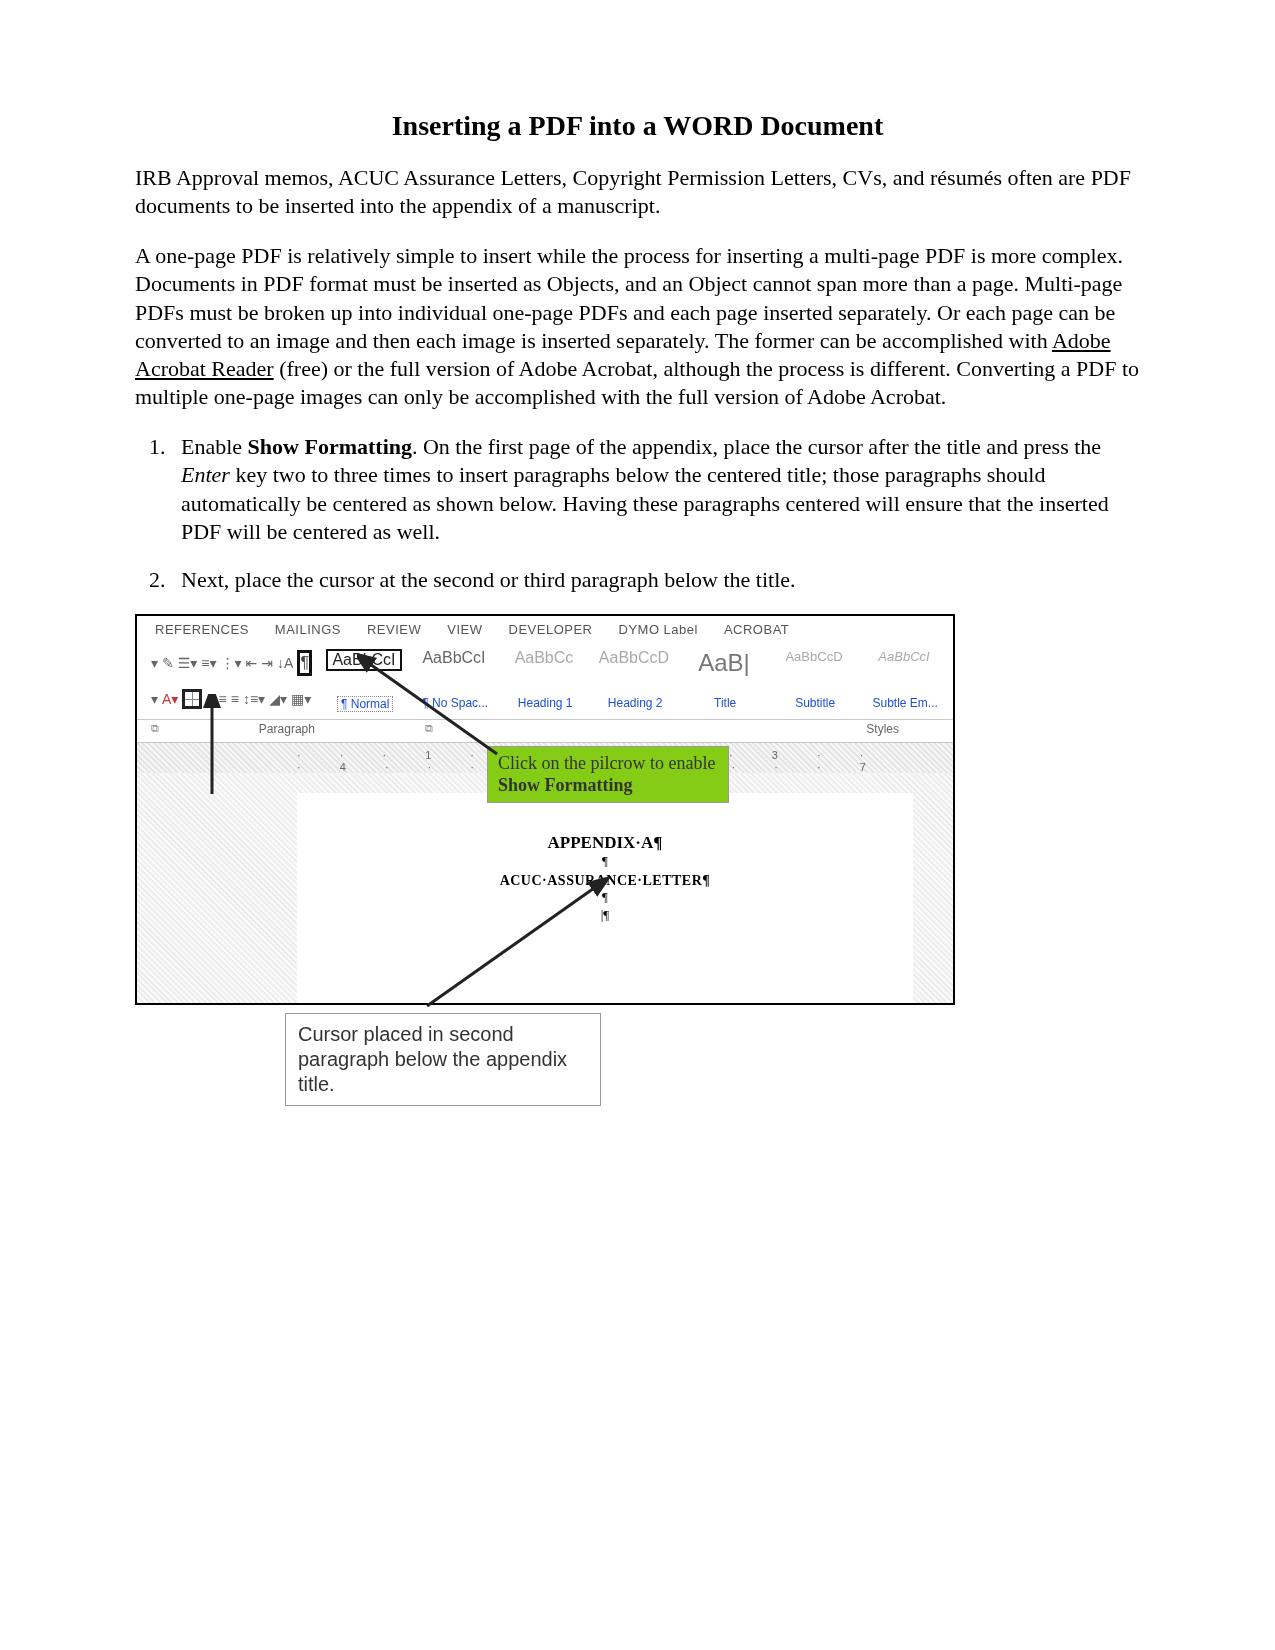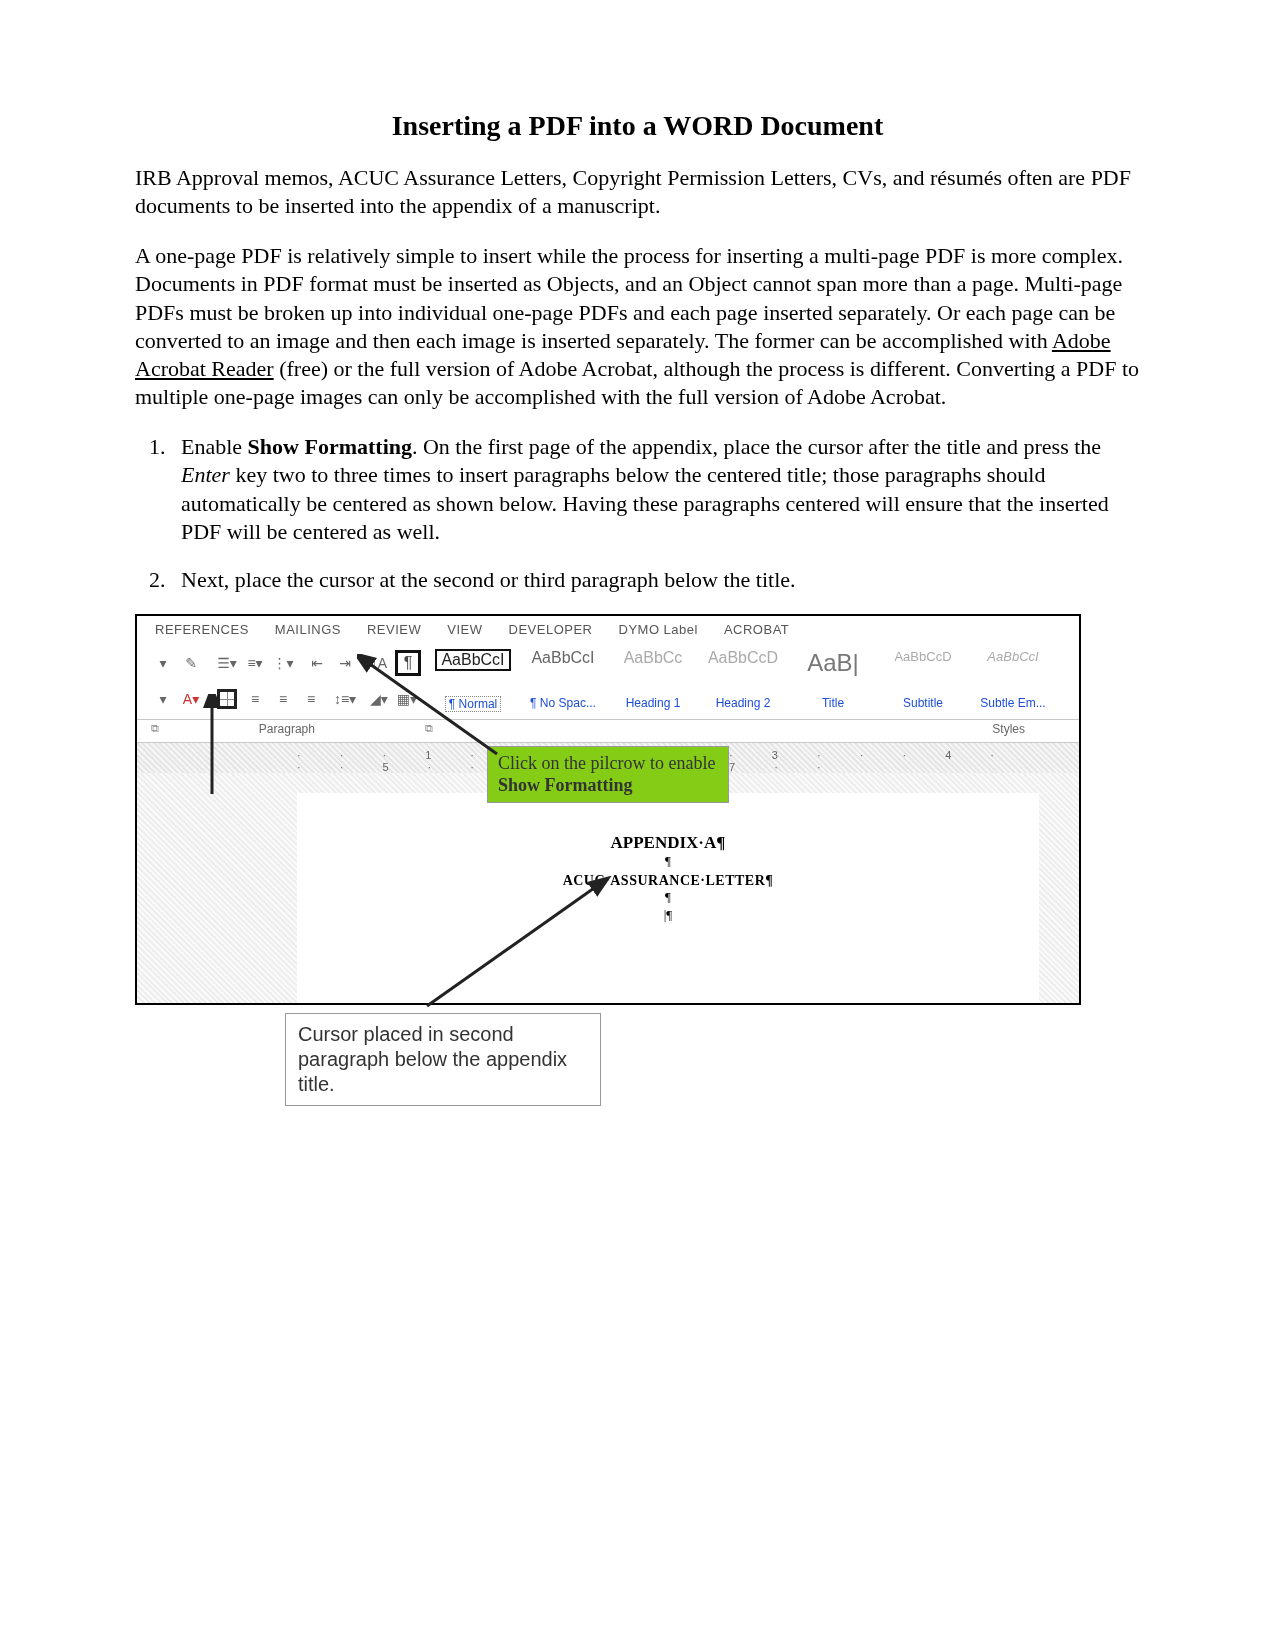--- a/index.html
+++ b/index.html
@@ -42,21 +42,21 @@
   ol.steps li {
     margin-bottom: 20px;
     padding-left: 10px;
   }
   a.underline { text-decoration: underline; color: #000; }
   .italic { font-style: italic; }
   .bold { font-weight: bold; }
 
   
   .ribbon-wrap {
-    width: 946px;
+    width: 820px;
     border: 2px solid #000;
     box-sizing: border-box;
     margin: 0 0 8px 0;
     background: #fff;
     font-family: "Segoe UI", Arial, sans-serif;
     position: relative;
   }
   .ribbon-tabs {
     display: flex;
     gap: 26px;

